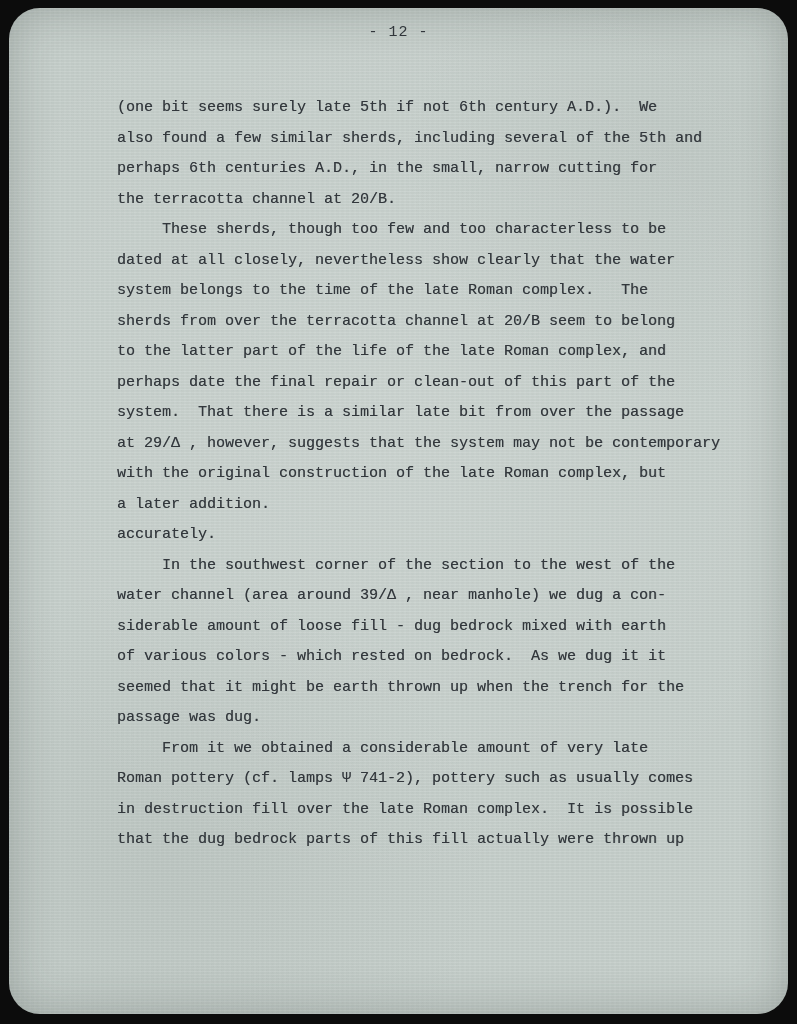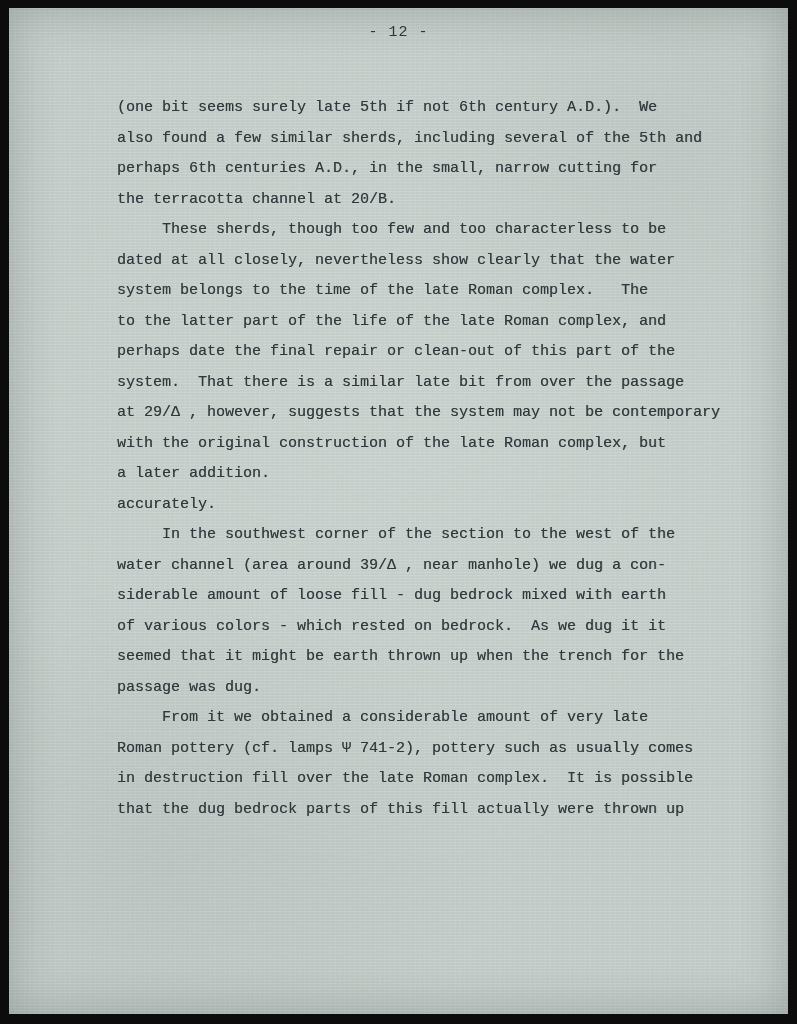--- a/index.html
+++ b/index.html
@@ -30,20 +30,21 @@
       radial-gradient(ellipse 90% 70% at 50% 40%, rgba(255,255,255,0.10), rgba(0,0,0,0.0) 70%),
       radial-gradient(ellipse 60% 40% at 20% 85%, rgba(120,130,125,0.10), rgba(0,0,0,0.0) 70%),
       radial-gradient(ellipse 50% 35% at 85% 15%, rgba(120,130,125,0.08), rgba(0,0,0,0.0) 70%),
       repeating-linear-gradient(0deg,
         rgba(255,255,255,0.05) 0px, rgba(255,255,255,0.05) 1px,
         rgba(90,100,96,0.04) 1px, rgba(90,100,96,0.04) 3px),
       repeating-linear-gradient(90deg,
         rgba(255,255,255,0.02) 0px, rgba(255,255,255,0.02) 2px,
         rgba(90,100,96,0.02) 2px, rgba(90,100,96,0.02) 5px);
     box-shadow: inset 0 0 45px rgba(40,48,45,0.25);
+    border-radius: 31px;
   }
   .page-number {
     position: absolute;
     top: 16px;
     left: 0;
     right: 0;
     text-align: center;
     font-size: 15px;
     letter-spacing: 1px;
     color: #31363b;
@@ -71,20 +72,21 @@
   <div class="paper">
     <div class="page-number">- 12 -</div>
     <div class="page-body">
         <div class="line">(one bit seems surely late 5th if not 6th century A.D.).  We</div>
         <div class="line">also found a few similar sherds, including several of the 5th and</div>
         <div class="line">perhaps 6th centuries A.D., in the small, narrow cutting for</div>
         <div class="line">the terracotta channel at 20/B.</div>
         <div class="line">     These sherds, though too few and too characterless to be</div>
         <div class="line">dated at all closely, nevertheless show clearly that the water</div>
         <div class="line">system belongs to the time of the late Roman complex.   The</div>
+        <div class="line">sherds from over the terracotta channel at 20/B seem to belong</div>
         <div class="line">to the latter part of the life of the late Roman complex, and</div>
         <div class="line">perhaps date the final repair or clean-out of this part of the</div>
         <div class="line">system.  That there is a similar late bit from over the passage</div>
         <div class="line">at 29/Δ , however, suggests that the system may not be contemporary</div>
         <div class="line">with the original construction of the late Roman complex, but</div>
         <div class="line">a later addition.</div>
         <div class="line">accurately.</div>
         <div class="line">     In the southwest corner of the section to the west of the</div>
         <div class="line">water channel (area around 39/Δ , near manhole) we dug a con-</div>
         <div class="line">siderable amount of loose fill - dug bedrock mixed with earth</div>

